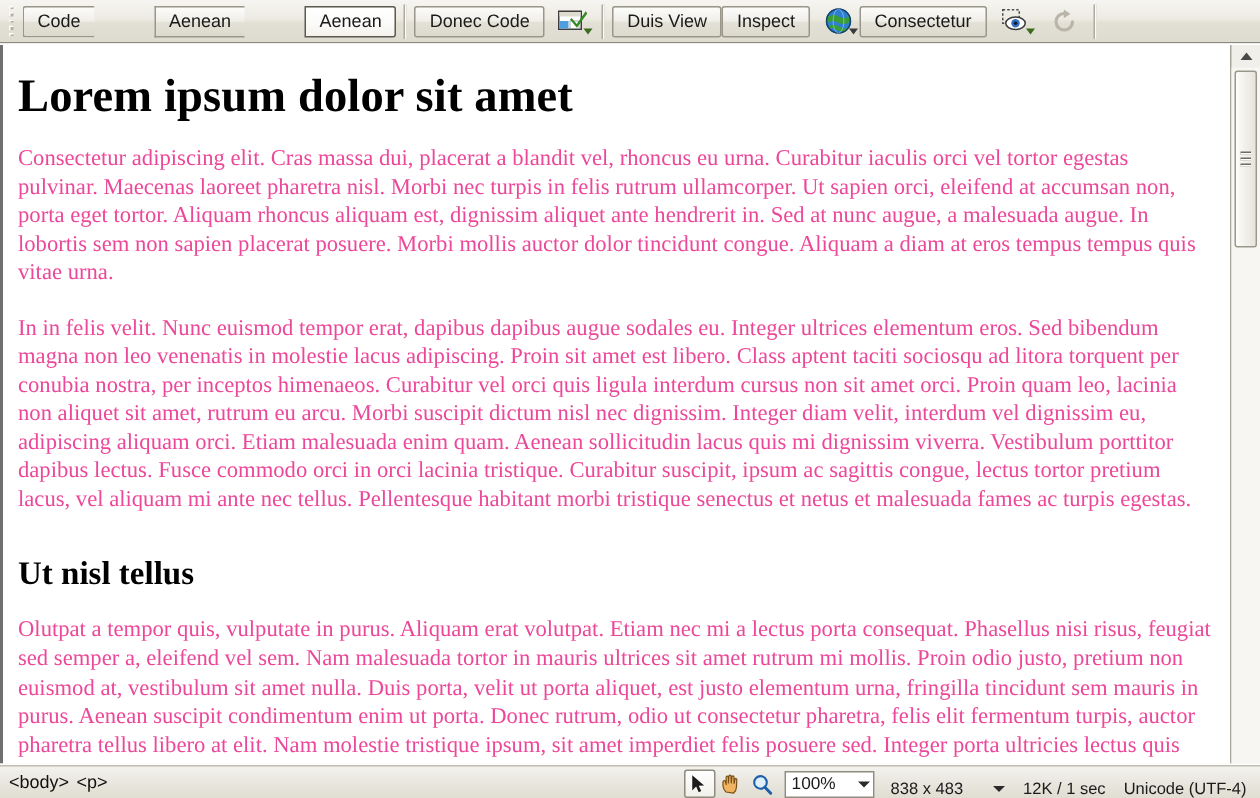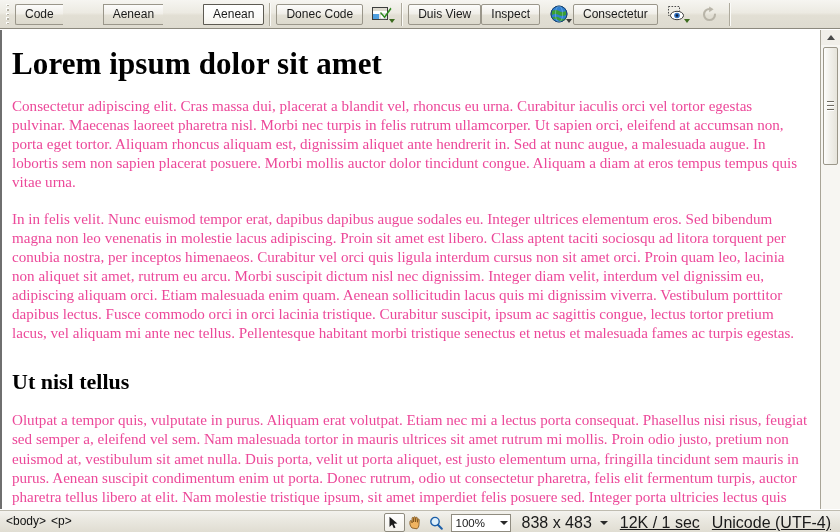--- a/index.html
+++ b/index.html
@@ -314,27 +314,27 @@
   }
   .tiny-caret {
     width: 0; height: 0;
     border-left: 4px solid transparent;
     border-right: 4px solid transparent;
     border-top: 4px solid #2a2a2a;
   }
   .sb-item {
     display: flex;
     align-items: center;
-    gap: 8px;
+    gap: 20px;
     padding: 0 6px;
     white-space: nowrap;
-    font-size: 16px;
-    cursor: default;
-  }
-  .sb-item.plain { cursor: default; text-decoration: underline; }
+    font-size: 11px;
+    cursor: default;
+  }
+  .sb-item.plain { cursor: default; }
 </style>
 </head>
 <body>
 
 <div class="app">
 
   <div class="toolbar">
 
     <div class="grip">
       <i></i>

